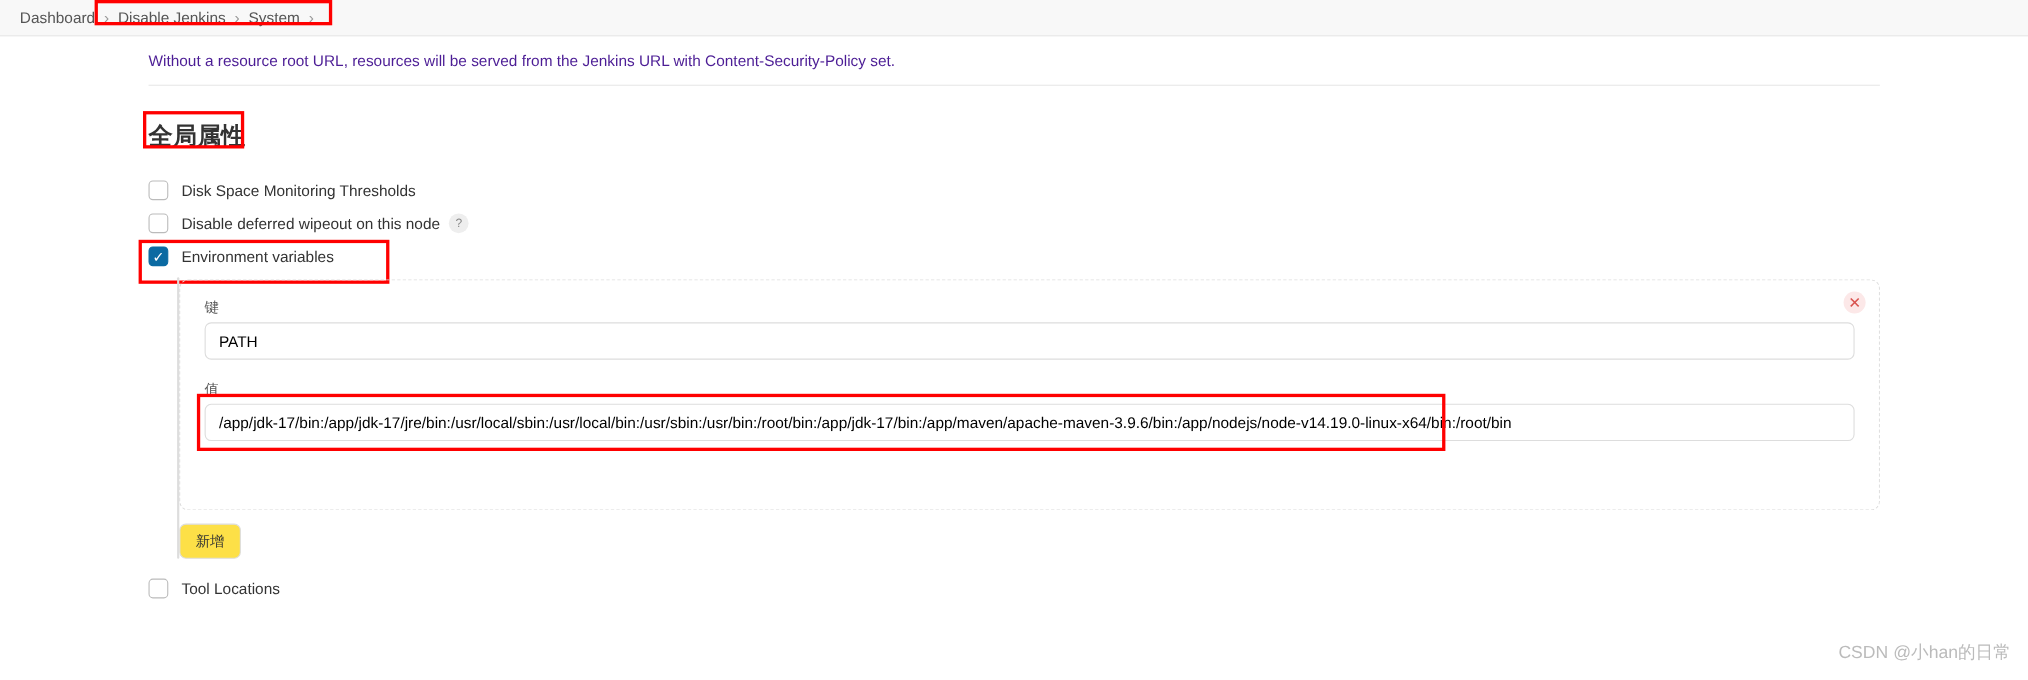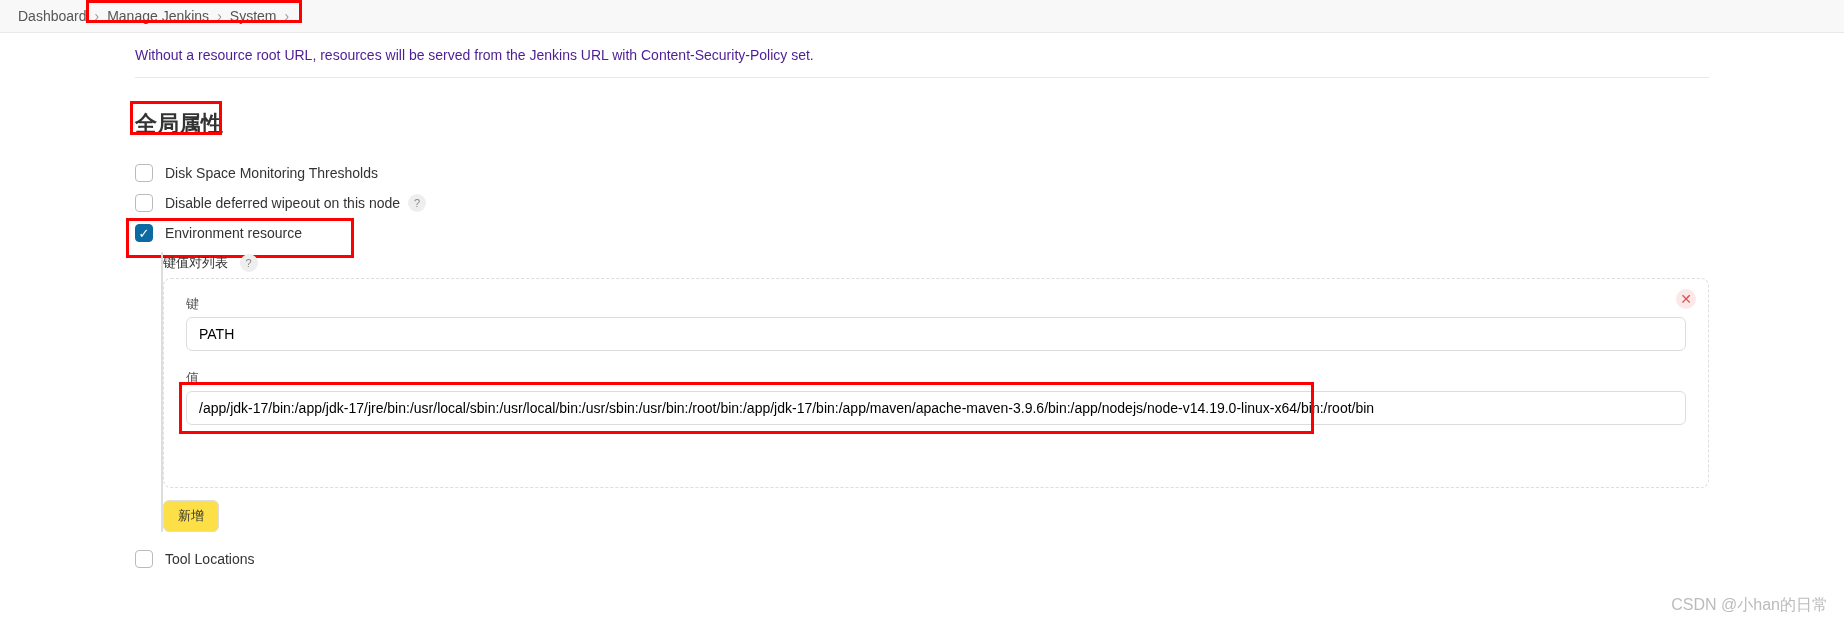--- a/index.html
+++ b/index.html
@@ -28,30 +28,30 @@
     .sub-label { color: #333; font-size: 13px; margin: 6px 0 2px 0; }
     .vbar { position:absolute; left:-2px; top:-2px; bottom:0; width:2px; background:#ddd; border-radius:2px;}
     
     .kv-panel { border: 1.5px dashed #ddd; border-radius: 8px; padding: 16px 22px 18px 22px; margin: 6px 0 12px 0; position: relative; }
     .kv-label { color: #555; font-size: 13px; margin-bottom: 4px; }
     .kv-input { width: 100%; border: 1.5px solid #ddd; border-radius: 6px; padding: 8px 12px; font-size: 14px; font-family: inherit; color: #000000; }
     .remove-btn { position: absolute; top: 10px; right: 12px; width: 20px; height: 20px; border-radius: 50%; background: #fce8e8; color: #d9534f; display: flex; align-items: center; justify-content: center; font-size: 14px; cursor: pointer; }
     
     .add-btn { display:inline-block; border: 1.5px solid #ddd; border-radius: 6px; padding: 6px 14px; color: #333; background: #fde047; cursor: pointer; font-size: 13px; }
     
-    .watermark { position: fixed; bottom: 2px; right: 16px; color: rgba(120,120,120,0.5); font-size: 16px; pointer-events: none; }
+    .watermark { position: fixed; bottom: 14px; right: 16px; color: rgba(120,120,120,0.5); font-size: 16px; pointer-events: none; }
   </style>
 </head>
 <body>
 
 <div style="position:relative;border-radius:13px;">
   <div class="breadcrumb">
     <span class="breadcrumb-item">Dashboard</span>
     <span class="breadcrumb-sep">›</span>
-    <span class="breadcrumb-item">Manage Jenkins</span>
+    <span class="breadcrumb-item">Disable Jenkins</span>
     <span class="breadcrumb-sep">›</span>
     <span class="breadcrumb-item">System</span>
     <span class="breadcrumb-sep">›</span>
   </div>
   <div class="red-box" style="left:86px; top:0; width:216px; height:23px;"></div>
 </div>
 
 <div class="content">
   <div class="help-text">Without a resource root URL, resources will be served from the Jenkins URL with Content-Security-Policy set.</div>
   <hr class="divider">
@@ -68,31 +68,27 @@
 
   <div class="checkbox-row">
     <span class="cbox"></span>
     <span class="checkbox-label">Disable deferred wipeout on this node</span>
     <span class="help-icon">?</span>
   </div>
 
   <div style="position:relative;">
     <div class="checkbox-row">
       <span class="cbox checked"></span>
-      <span class="checkbox-label">Environment resource</span>
+      <span class="checkbox-label">Environment variables</span>
     </div>
     <div class="red-box" style="left:-9px; top:-6px; width:228px; height:40px;"></div>
   </div>
 
   <div class="sub-section">
     <div class="vbar"></div>
-    <div class="sub-label">
-      <span>键值对列表</span>
-      <span class="help-icon">?</span>
-    </div>
 
     <div class="kv-panel">
       <span class="remove-btn">
         <span>✕</span>
       </span>
       <div class="kv-label">键</div>
       <input class="kv-input" type="text" value="PATH" style="">
       <div style="height:18px;"></div>
       <div class="kv-label">值</div>
       <div style="position:relative;">

